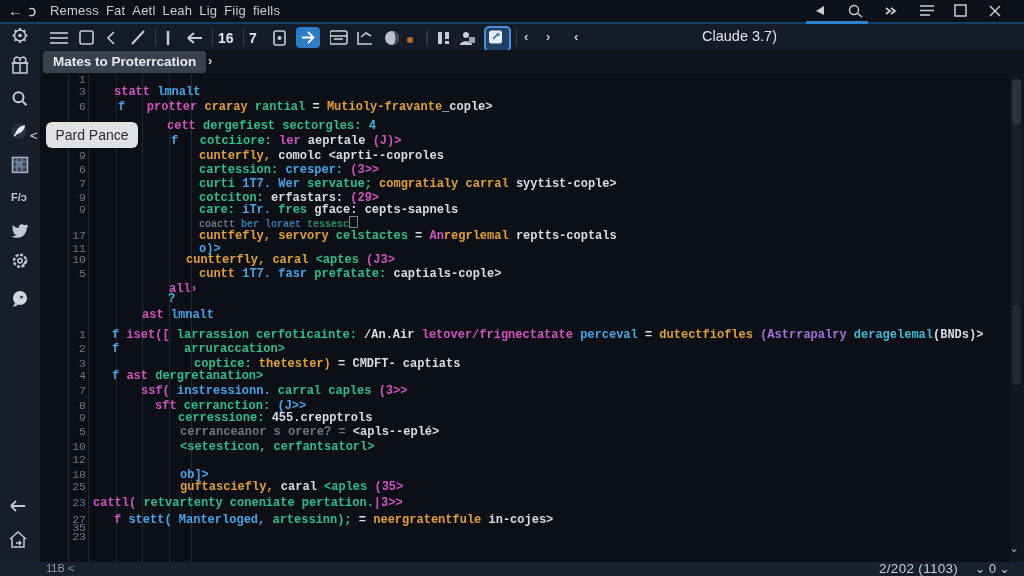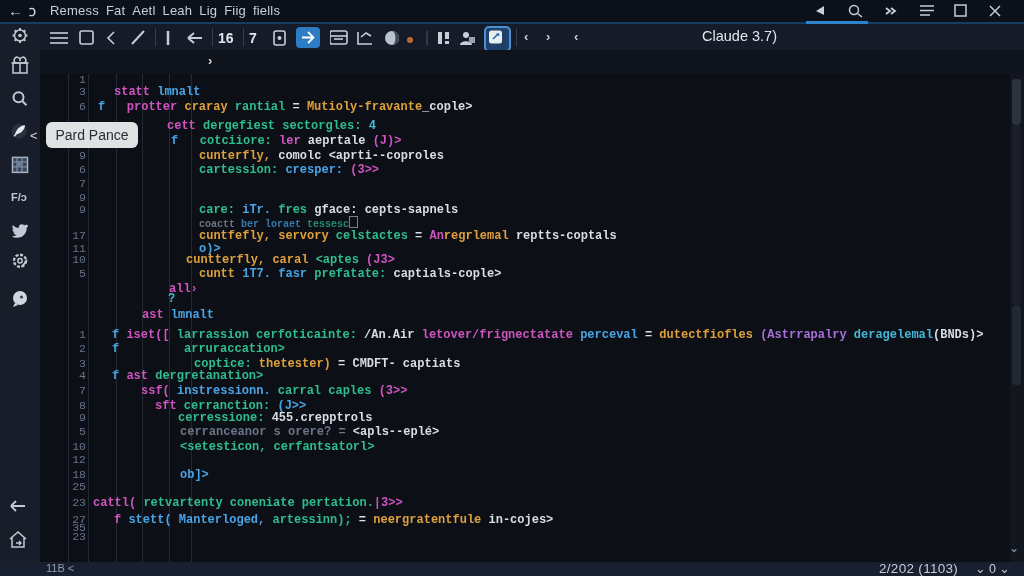--- a/index.html
+++ b/index.html
@@ -118,20 +118,21 @@
 <div class="abs tbtn" style="left:546px;top:29px;font-weight:bold;">›</div>
 <div class="abs tbtn" style="left:574px;top:29px;font-weight:bold;">‹</div>
 <div class="abs" style="left:702px;top:28px;color:#e2e6ec;font-size:14.5px;">Claude 3.7)</div>
 
 <div class="abs" style="left:155px;top:28px;width:1px;height:18px;background:#353d4c;"></div>
 <div class="abs" style="left:212px;top:28px;width:1px;height:18px;background:#353d4c;"></div>
 <div class="abs" style="left:243px;top:28px;width:1px;height:18px;background:#353d4c;"></div>
 <div class="abs" style="left:516px;top:28px;width:1px;height:18px;background:#353d4c;"></div>
 
 <div class="abs" id="crumbrow">
+  <div class="abs" id="crumb">Mates to Proterrcation</div>
   <div class="abs" id="crumbarrow">›</div>
 </div>
 
 <div class="abs" id="activity"></div>
 <div class="abs" style="left:0;top:24px;">
 <svg width="40" height="538" viewBox="0 0 40 538" fill="none" stroke="#c3c9d4" stroke-width="1.5">
 
   <g transform="translate(20,11.5)">
         <circle r="5.5"></circle>
         <circle r="1.8" fill="#c3c9d4" stroke="none"></circle>
@@ -196,48 +197,48 @@
 <div class="abs" id="editor"></div>
 <div class="abs vline" style="left:68px;background:#222a37;"></div>
 <div class="abs vline" style="left:88px;background:#232932;"></div>
 <div class="abs vline" style="left:116px;background:#232932;"></div>
 <div class="abs vline" style="left:142px;background:#232932;"></div>
 <div class="abs vline" style="left:169px;background:#232932;"></div>
 <div class="abs vline" style="left:191px;background:#232932;"></div>
 
 <div class="row" style="top:73px"><span class="num">1</span></div>
 <div class="row" style="top:85px"><span class="num">3</span><span class="cd" style="left:114px"><span class="pk">statt</span> <span class="bl">lmnalt</span></span></div>
-<div class="row" style="top:100px"><span class="num">6</span><span class="cd" style="left:98px"><span class="bl">f</span>   <span class="pk">protter</span> <span class="or">craray</span> <span class="gr">rantial</span> <span class="wh">=</span> <span class="or">Mutioly-fravante</span><span class="wh">_cople&gt;</span></span></div>
+<div class="row" style="top:100px"><span class="num">6</span><span class="cd" style="left:118px"><span class="bl">f</span>   <span class="pk">protter</span> <span class="or">craray</span> <span class="gr">rantial</span> <span class="wh">=</span> <span class="or">Mutioly-fravante</span><span class="wh">_cople&gt;</span></span></div>
 <div class="row" style="top:119px"><span class="cd" style="left:167px"><span class="pk">cett</span> <span class="gr">dergefiest sectorgles:</span> <span class="cy">4</span></span></div>
 <div class="row" style="top:134px"><span class="cd" style="left:171px"><span class="bl">f</span>   <span class="gr">cotciiore:</span> <span class="pk">ler</span> <span class="wh">aeprtale</span> <span class="pk">(J)&gt;</span></span></div>
 <div class="row" style="top:149px"><span class="num">9</span><span class="cd" style="left:199px"><span class="or">cunterfly,</span> <span class="wh">comolc &lt;aprti--coproles</span></span></div>
 <div class="row" style="top:163px"><span class="num">6</span><span class="cd" style="left:199px"><span class="gr">cartession:</span> <span class="bl">cresper:</span> <span class="pk">(3&gt;&gt;</span></span></div>
-<div class="row" style="top:177px"><span class="num">7</span></div>
-<div class="row" style="top:191px"><span class="num">9</span></div>
+<div class="row" style="top:177px"><span class="num">7</span><span class="cd" style="left:199px"><span class="gr">curti</span> <span class="bl">1T7.</span> <span class="bl">Wer</span> <span class="gr">servatue;</span> <span class="or">comgratialy carral</span> <span class="wh">syytist-cople&gt;</span></span></div>
+<div class="row" style="top:191px"><span class="num">9</span><span class="cd" style="left:199px"><span class="gr">cotciton:</span> <span class="wh">erfastars:</span> <span class="pk">(29&gt;</span></span></div>
 <div class="row" style="top:203px"><span class="num">9</span><span class="cd" style="left:199px"><span class="gr">care:</span> <span class="bl">iTr.</span> <span class="gr">fres</span> <span class="wh">gface: cepts-sapnels</span></span></div>
 <div class="row" style="top:216px"><span class="cd" style="left:199px;font-size:10px"><span class="dm">coactt</span> <span class="bl" style="opacity:.7">ber loraet</span> <span class="gr" style="opacity:.7">tessesc</span><span style="display:inline-block;width:7px;height:10px;border:1px solid #78818f;vertical-align:-1px;"></span></span></div>
 <div class="row" style="top:229px"><span class="num">17</span><span class="cd" style="left:199px"><span class="or">cuntfefly, servory</span> <span class="gr">celstactes</span> <span class="wh">=</span> <span class="pk">An</span><span class="or">regrlemal</span> <span class="wh">reptts-coptals</span></span></div>
 <div class="row" style="top:242px"><span class="num">11</span><span class="cd" style="left:199px"><span class="bl">o)&gt;</span></span></div>
 <div class="row" style="top:253px"><span class="num">10</span><span class="cd" style="left:186px"><span class="or">cuntterfly, caral</span> <span class="gr">&lt;aptes</span> <span class="pk">(J3&gt;</span></span></div>
 <div class="row" style="top:267px"><span class="num">5</span><span class="cd" style="left:199px"><span class="or">cuntt</span> <span class="bl">1T7. fasr</span> <span class="gr">prefatate:</span> <span class="wh">captials-cople&gt;</span></span></div>
 <div class="row" style="top:282px"><span class="cd" style="left:169px"><span class="pk">all›</span></span></div>
 <div class="row" style="top:292px"><span class="cd" style="left:168px"><span class="cy">?</span></span></div>
 <div class="row" style="top:308px"><span class="cd" style="left:142px"><span class="pk">ast</span> <span class="bl">lmnalt</span></span></div>
 <div class="row" style="top:328px"><span class="num">1</span><span class="cd" style="left:112px"><span class="bl">f</span> <span class="pk">iset([</span> <span class="gr">larrassion cerfoticainte:</span> <span class="wh">/An.Air</span> <span class="pk">letover/frignectatate</span> <span class="bl">perceval</span> <span class="wh">=</span> <span class="or">dutectfiofles</span> <span style="color:#a96fd8;">(Astrrapalry</span> <span class="cy">deragelemal</span><span class="wh">(BNDs)&gt;</span></span></div>
 <div class="row" style="top:342px"><span class="num">2</span><span class="cd" style="left:112px"><span class="bl">f</span>         <span class="gr">arruraccation&gt;</span></span></div>
 <div class="row" style="top:357px"><span class="num">3</span><span class="cd" style="left:194px"><span class="gr">coptice:</span> <span class="or">thetester)</span> <span class="wh">= CMDFT- captiats</span></span></div>
 <div class="row" style="top:369px"><span class="num">4</span><span class="cd" style="left:112px"><span class="bl">f</span> <span class="pk">ast</span> <span class="gr">dergretanation&gt;</span></span></div>
 <div class="row" style="top:384px"><span class="num">7</span><span class="cd" style="left:141px"><span class="pk">ssf(</span> <span class="bl">instressionn.</span> <span class="gr">carral caples</span> <span class="pk">(3&gt;&gt;</span></span></div>
 <div class="row" style="top:399px"><span class="num">8</span><span class="cd" style="left:155px"><span class="pk">sft</span> <span class="gr">cerranction:</span> <span class="bl">(J&gt;&gt;</span></span></div>
 <div class="row" style="top:411px"><span class="num">9</span><span class="cd" style="left:178px"><span class="gr">cerressione:</span> <span class="wh">455.crepptrols</span></span></div>
 <div class="row" style="top:425px"><span class="num">5</span><span class="cd" style="left:180px"><span class="dm">cerranceanor s orere? =</span> <span class="wh">&lt;apls--eplé&gt;</span></span></div>
 <div class="row" style="top:440px"><span class="num">10</span><span class="cd" style="left:180px"><span class="gr">&lt;setesticon, cerfantsatorl&gt;</span></span></div>
 <div class="row" style="top:453px"><span class="num">12</span></div>
 <div class="row" style="top:468px"><span class="num">18</span><span class="cd" style="left:180px"><span class="bl">ob]&gt;</span></span></div>
-<div class="row" style="top:480px"><span class="num">25</span></div>
+<div class="row" style="top:480px"><span class="num">25</span><span class="cd" style="left:180px"><span class="or">guftasciefly,</span> <span class="wh">caral</span> <span class="gr">&lt;aples</span> <span class="pk">(35&gt;</span></span></div>
 <div class="row" style="top:496px"><span class="num">23</span><span class="cd" style="left:93px"><span class="pk">cattl(</span> <span class="gr">retvartenty coneniate pertation.</span><span class="pk">|3&gt;&gt;</span></span></div>
 <div class="row" style="top:513px"><span class="num">27</span><span class="cd" style="left:114px"><span class="pk">f</span> <span class="bl">stett( Manterloged,</span> <span class="gr">artessinn);</span> <span class="wh">=</span> <span class="or">neergratentfule</span> <span class="wh">in-cojes&gt;</span></span></div>
 <div class="row" style="top:530px"><span class="num">23</span></div>
 <div class="row" style="top:521px"><span class="num">35</span></div>
 
 <div class="abs" id="tiplt">&lt;</div>
 <div class="abs" id="tip">Pard Pance</div>
 
 <div class="abs" style="left:1010px;top:74px;width:14px;height:488px;background:#12161f;"></div>
 <div class="abs" style="left:1012px;top:79px;width:9px;height:46px;background:#2c3340;border-radius:4px;"></div>

